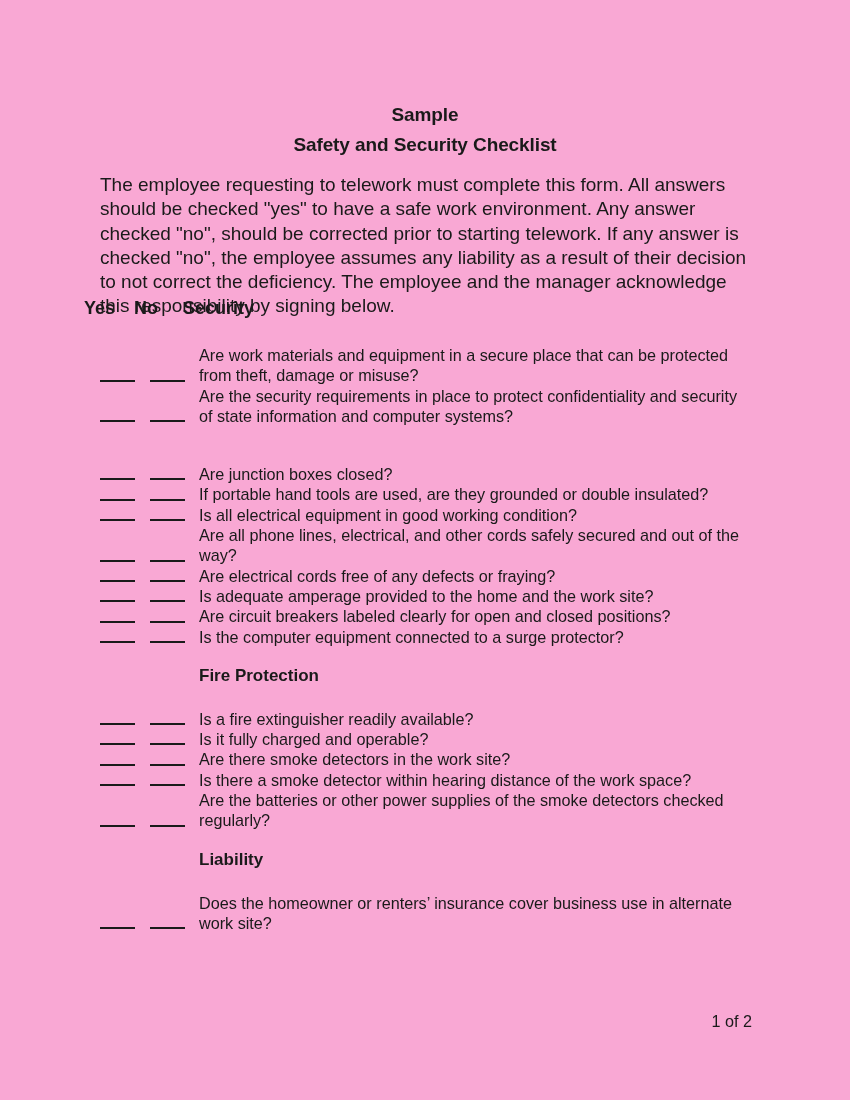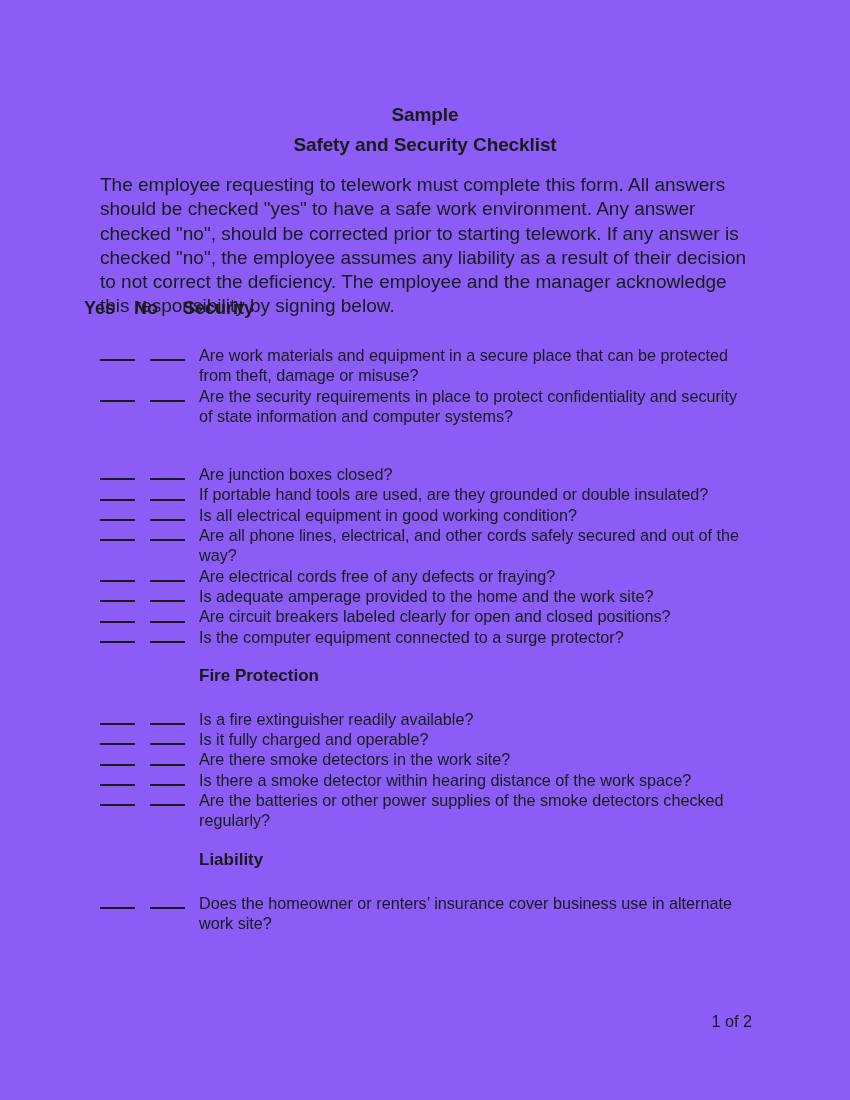--- a/index.html
+++ b/index.html
@@ -14,21 +14,21 @@
     font-family: "Liberation Sans", sans-serif;
     color: #1a1a1a;
     overflow: hidden;
   }
   .page {
     position: absolute;
     left: 0;
     top: 0;
     width: 850px;
     height: 1100px;
-    background: #8b5cf6;
+    background: #f9a8d4;
   }
 
   
   .title-block {
     position: absolute;
     left: 0;
     top: 100px;
     width: 850px;
     text-align: center;
   }
@@ -68,21 +68,21 @@
   
   .rows {
     position: absolute;
     left: 100px;
     top: 345px;
     width: 652px;
   }
   .row {
     position: relative;
     display: flex;
-    align-items: flex-start;
+    align-items: flex-end;
     font-size: 16.2px;
     line-height: 20.3px;
   }
   .blank {
     flex: 0 0 auto;
     width: 35px;
     height: 20.3px;
     position: relative;
   }
   .blank.spacer-right { margin-right: 15px; }

